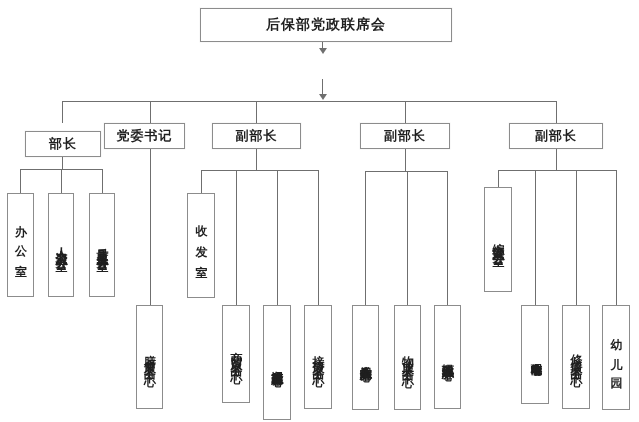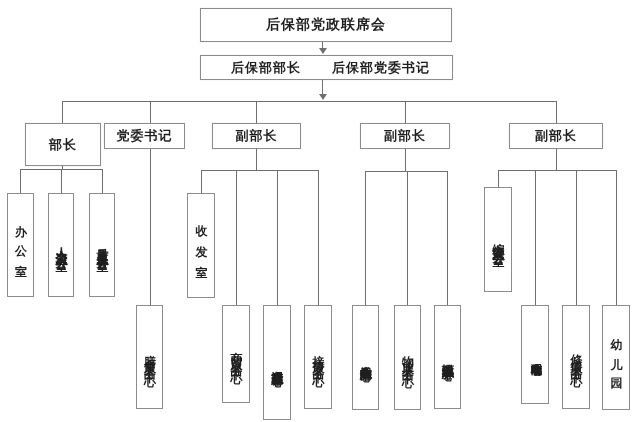--- a/index.html
+++ b/index.html
@@ -82,26 +82,22 @@
 
   <div class="line" style="left:556px;top:148px;width:1px;height:22px"></div>
   <div class="line" style="left:498px;top:170px;width:118px;height:1px"></div>
   <div class="line" style="left:498px;top:170px;width:1px;height:17px"></div>
   <div class="line" style="left:535px;top:170px;width:1px;height:135px"></div>
   <div class="line" style="left:576px;top:170px;width:1px;height:135px"></div>
   <div class="line" style="left:616px;top:170px;width:1px;height:135px"></div>
 
   <div class="hbox root" style="left:200px;top:8px;width:252px;height:34px">后保部党政联席会</div>
 
-  <div class="hbox leaders" style="left:200px;top:55px;width:253px;height:25px">
-    <span>后保部部长</span>
-    <span>后保部党委书记</span>
-  </div>
 
-  <div class="hbox" style="left:25px;top:123px;width:76px;height:43px">部长</div>
+  <div class="hbox" style="left:25px;top:131px;width:76px;height:26px">部长</div>
   <div class="hbox" style="left:104px;top:123px;width:81px;height:26px">党委书记</div>
   <div class="hbox" style="left:212px;top:123px;width:89px;height:26px">副部长</div>
   <div class="hbox" style="left:360px;top:123px;width:90px;height:26px">副部长</div>
   <div class="hbox" style="left:509px;top:123px;width:94px;height:26px">副部长</div>
 
   <div class="vbox v3" style="left:7px;top:193px;width:27px;height:104px">办公室</div>
   <div class="vbox v7" style="left:48px;top:193px;width:26px;height:104px">人力资源办公室</div>
   <div class="vbox v7" style="left:89px;top:193px;width:26px;height:104px">质量监督办公室</div>
 
   <div class="vbox v6" style="left:136px;top:305px;width:27px;height:104px">膳食服务中心</div>

